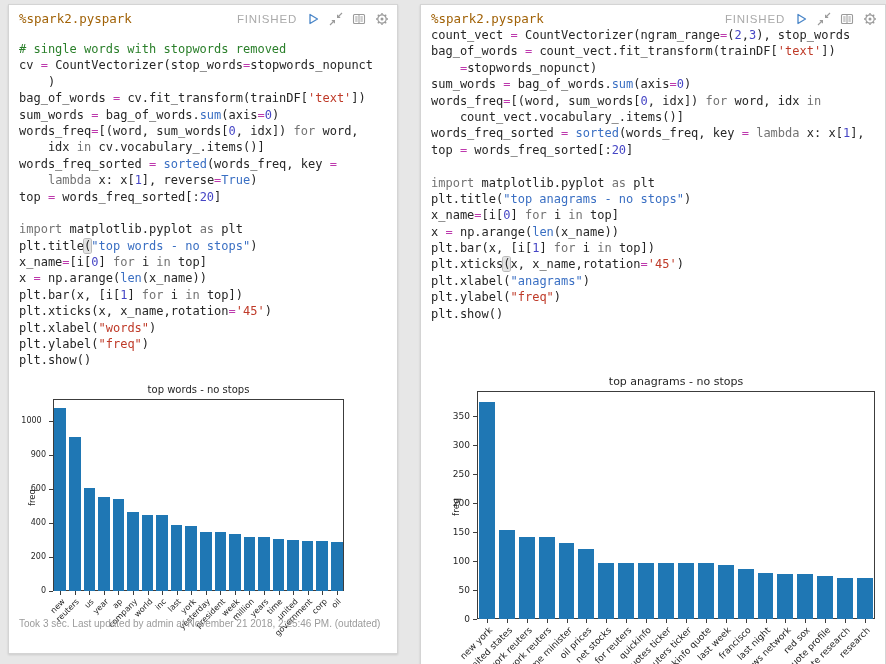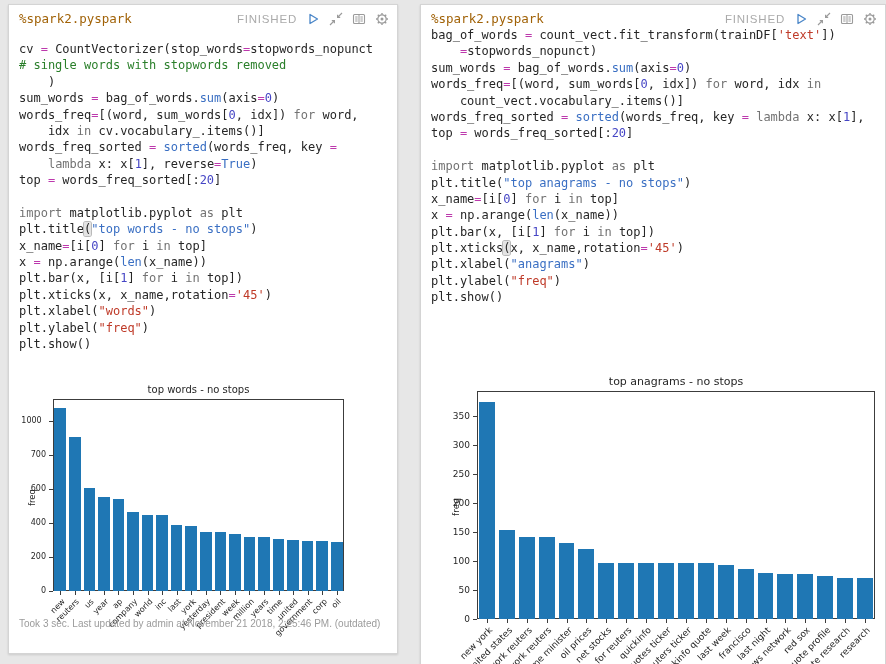--- a/index.html
+++ b/index.html
@@ -83,23 +83,24 @@
       </span>
       <span class="icon">
         <svg width="14" height="14" viewBox="0 0 14 14">
             <circle cx="7" cy="7" r="4.2" fill="none" stroke="#9b9b9b" stroke-width="1.2"></circle>
             <circle cx="7" cy="7" r="1.5" fill="#9b9b9b"></circle>
             <path d="M11.2 7 L13 7 M7 11.2 L7 13 M2.8 7 L1 7 M7 2.8 L7 1 M10 10 L11.2 11.2 M4 10 L2.8 11.2 M4 4 L2.8 2.8 M10 4 L11.2 2.8" stroke="#9b9b9b" stroke-width="1.4"></path>
           </svg>
       </span>
     </div>
     <div class="code">
+        <div class="cl"><span class="tk-c"># single words with stopwords removed</span></div>
         <div class="cl"><span class="tk-p">cv </span><span class="tk-o">=</span><span class="tk-p"> CountVectorizer(stop_words</span><span class="tk-o">=</span><span class="tk-p">stopwords_nopunct</span></div>
-        <div class="cl"><span class="tk-c"># single words with stopwords removed</span></div>
         <div class="cl"><span class="tk-p">    )</span></div>
+        <div class="cl"><span class="tk-p">bag_of_words </span><span class="tk-o">=</span><span class="tk-p"> cv.fit_transform(trainDF[</span><span class="tk-s">'text'</span><span class="tk-p">])</span></div>
         <div class="cl"><span class="tk-p">sum_words </span><span class="tk-o">=</span><span class="tk-p"> bag_of_words.</span><span class="tk-b">sum</span><span class="tk-p">(axis</span><span class="tk-o">=</span><span class="tk-n">0</span><span class="tk-p">)</span></div>
         <div class="cl"><span class="tk-p">words_freq</span><span class="tk-o">=</span><span class="tk-p">[(word, sum_words[</span><span class="tk-n">0</span><span class="tk-p">, idx]) </span><span class="tk-k">for</span><span class="tk-p"> word,</span></div>
         <div class="cl"><span class="tk-p">    idx </span><span class="tk-k">in</span><span class="tk-p"> cv.vocabulary_.items()]</span></div>
         <div class="cl"><span class="tk-p">words_freq_sorted </span><span class="tk-o">=</span><span class="tk-p"> </span><span class="tk-b">sorted</span><span class="tk-p">(words_freq, key </span><span class="tk-o">=</span></div>
         <div class="cl"><span class="tk-p">    </span><span class="tk-k">lambda</span><span class="tk-p"> x: x[</span><span class="tk-n">1</span><span class="tk-p">], reverse</span><span class="tk-o">=</span><span class="tk-b">True</span><span class="tk-p">)</span></div>
         <div class="cl"><span class="tk-p">top </span><span class="tk-o">=</span><span class="tk-p"> words_freq_sorted[:</span><span class="tk-n">20</span><span class="tk-p">]</span></div>
         <div class="cl">&nbsp;</div>
         <div class="cl"><span class="tk-k">import</span><span class="tk-p"> matplotlib.pyplot </span><span class="tk-k">as</span><span class="tk-p"> plt</span></div>
         <div class="cl"><span class="tk-p">plt.title</span><span class="tk-hl">(</span><span class="tk-sb">"top words - no stops"</span><span class="tk-p">)</span></div>
         <div class="cl"><span class="tk-p">x_name</span><span class="tk-o">=</span><span class="tk-p">[i[</span><span class="tk-n">0</span><span class="tk-p">] </span><span class="tk-k">for</span><span class="tk-p"> i </span><span class="tk-k">in</span><span class="tk-p"> top]</span></div>
@@ -116,21 +117,21 @@
         <div class="ct-ylab" style="left: 10px; top: 123px;">freq</div>
         <div class="ct-yt" style="left: 32px; top: 208px; width: 4px; height: 1px;"></div>
         <div class="ct-ytl" style="left: 0px; width: 29px; top: 203px;">0</div>
         <div class="ct-yt" style="left: 32px; top: 174.018px; width: 4px; height: 1px;"></div>
         <div class="ct-ytl" style="left: 0px; width: 29px; top: 169.018px;">200</div>
         <div class="ct-yt" style="left: 32px; top: 140.035px; width: 4px; height: 1px;"></div>
         <div class="ct-ytl" style="left: 0px; width: 29px; top: 135.035px;">400</div>
         <div class="ct-yt" style="left: 32px; top: 106.053px; width: 4px; height: 1px;"></div>
         <div class="ct-ytl" style="left: 0px; width: 29px; top: 101.053px;">600</div>
         <div class="ct-yt" style="left: 32px; top: 72.0708px; width: 4px; height: 1px;"></div>
-        <div class="ct-ytl" style="left: 0px; width: 29px; top: 67.0708px;">700</div>
+        <div class="ct-ytl" style="left: 0px; width: 29px; top: 67.0708px;">900</div>
         <div class="ct-yt" style="left: 32px; top: 38.0885px; width: 4px; height: 1px;"></div>
         <div class="ct-ytl" style="left: 0px; width: 29px; top: 33.0885px; text-align: center;">1000</div>
         <div class="ct-bar" style="left: 37.455px; top: 25.3451px; width: 11.64px; height: 182.655px; background: rgb(31, 119, 180);"></div>
         <div class="ct-bar" style="left: 52.005px; top: 54.2301px; width: 11.64px; height: 153.77px; background: rgb(31, 119, 180);"></div>
         <div class="ct-bar" style="left: 66.555px; top: 105.204px; width: 11.64px; height: 102.796px; background: rgb(31, 119, 180);"></div>
         <div class="ct-bar" style="left: 81.105px; top: 113.699px; width: 11.64px; height: 94.3009px; background: rgb(31, 119, 180);"></div>
         <div class="ct-bar" style="left: 95.655px; top: 116.248px; width: 11.64px; height: 91.7522px; background: rgb(31, 119, 180);"></div>
         <div class="ct-bar" style="left: 110.205px; top: 128.991px; width: 11.64px; height: 79.0088px; background: rgb(31, 119, 180);"></div>
         <div class="ct-bar" style="left: 124.755px; top: 131.54px; width: 11.64px; height: 76.4602px; background: rgb(31, 119, 180);"></div>
         <div class="ct-bar" style="left: 139.305px; top: 131.88px; width: 11.64px; height: 76.1204px; background: rgb(31, 119, 180);"></div>
@@ -252,20 +253,21 @@
       </span>
       <span class="icon">
         <svg width="14" height="14" viewBox="0 0 14 14">
             <circle cx="7" cy="7" r="4.2" fill="none" stroke="#9b9b9b" stroke-width="1.2"></circle>
             <circle cx="7" cy="7" r="1.5" fill="#9b9b9b"></circle>
             <path d="M11.2 7 L13 7 M7 11.2 L7 13 M2.8 7 L1 7 M7 2.8 L7 1 M10 10 L11.2 11.2 M4 10 L2.8 11.2 M4 4 L2.8 2.8 M10 4 L11.2 2.8" stroke="#9b9b9b" stroke-width="1.4"></path>
           </svg>
       </span>
     </div>
     <div class="code">
+        <div class="cl"><span class="tk-p">count_vect </span><span class="tk-o">=</span><span class="tk-p"> CountVectorizer(ngram_range</span><span class="tk-o">=</span><span class="tk-p">(</span><span class="tk-n">2</span><span class="tk-p">,</span><span class="tk-n">3</span><span class="tk-p">), stop_words</span></div>
         <div class="cl"><span class="tk-p">bag_of_words </span><span class="tk-o">=</span><span class="tk-p"> count_vect.fit_transform(trainDF[</span><span class="tk-s">'text'</span><span class="tk-p">])</span></div>
         <div class="cl"><span class="tk-p">    </span><span class="tk-o">=</span><span class="tk-p">stopwords_nopunct)</span></div>
         <div class="cl"><span class="tk-p">sum_words </span><span class="tk-o">=</span><span class="tk-p"> bag_of_words.</span><span class="tk-b">sum</span><span class="tk-p">(axis</span><span class="tk-o">=</span><span class="tk-n">0</span><span class="tk-p">)</span></div>
         <div class="cl"><span class="tk-p">words_freq</span><span class="tk-o">=</span><span class="tk-p">[(word, sum_words[</span><span class="tk-n">0</span><span class="tk-p">, idx]) </span><span class="tk-k">for</span><span class="tk-p"> word, idx </span><span class="tk-k">in</span></div>
         <div class="cl"><span class="tk-p">    count_vect.vocabulary_.items()]</span></div>
         <div class="cl"><span class="tk-p">words_freq_sorted </span><span class="tk-o">=</span><span class="tk-p"> </span><span class="tk-b">sorted</span><span class="tk-p">(words_freq, key </span><span class="tk-o">=</span><span class="tk-p"> </span><span class="tk-k">lambda</span><span class="tk-p"> x: x[</span><span class="tk-n">1</span><span class="tk-p">],</span></div>
         <div class="cl"><span class="tk-p">top </span><span class="tk-o">=</span><span class="tk-p"> words_freq_sorted[:</span><span class="tk-n">20</span><span class="tk-p">]</span></div>
         <div class="cl">&nbsp;</div>
         <div class="cl"><span class="tk-k">import</span><span class="tk-p"> matplotlib.pyplot </span><span class="tk-k">as</span><span class="tk-p"> plt</span></div>
         <div class="cl"><span class="tk-p">plt.title(</span><span class="tk-sb">"top anagrams - no stops"</span><span class="tk-p">)</span></div>

